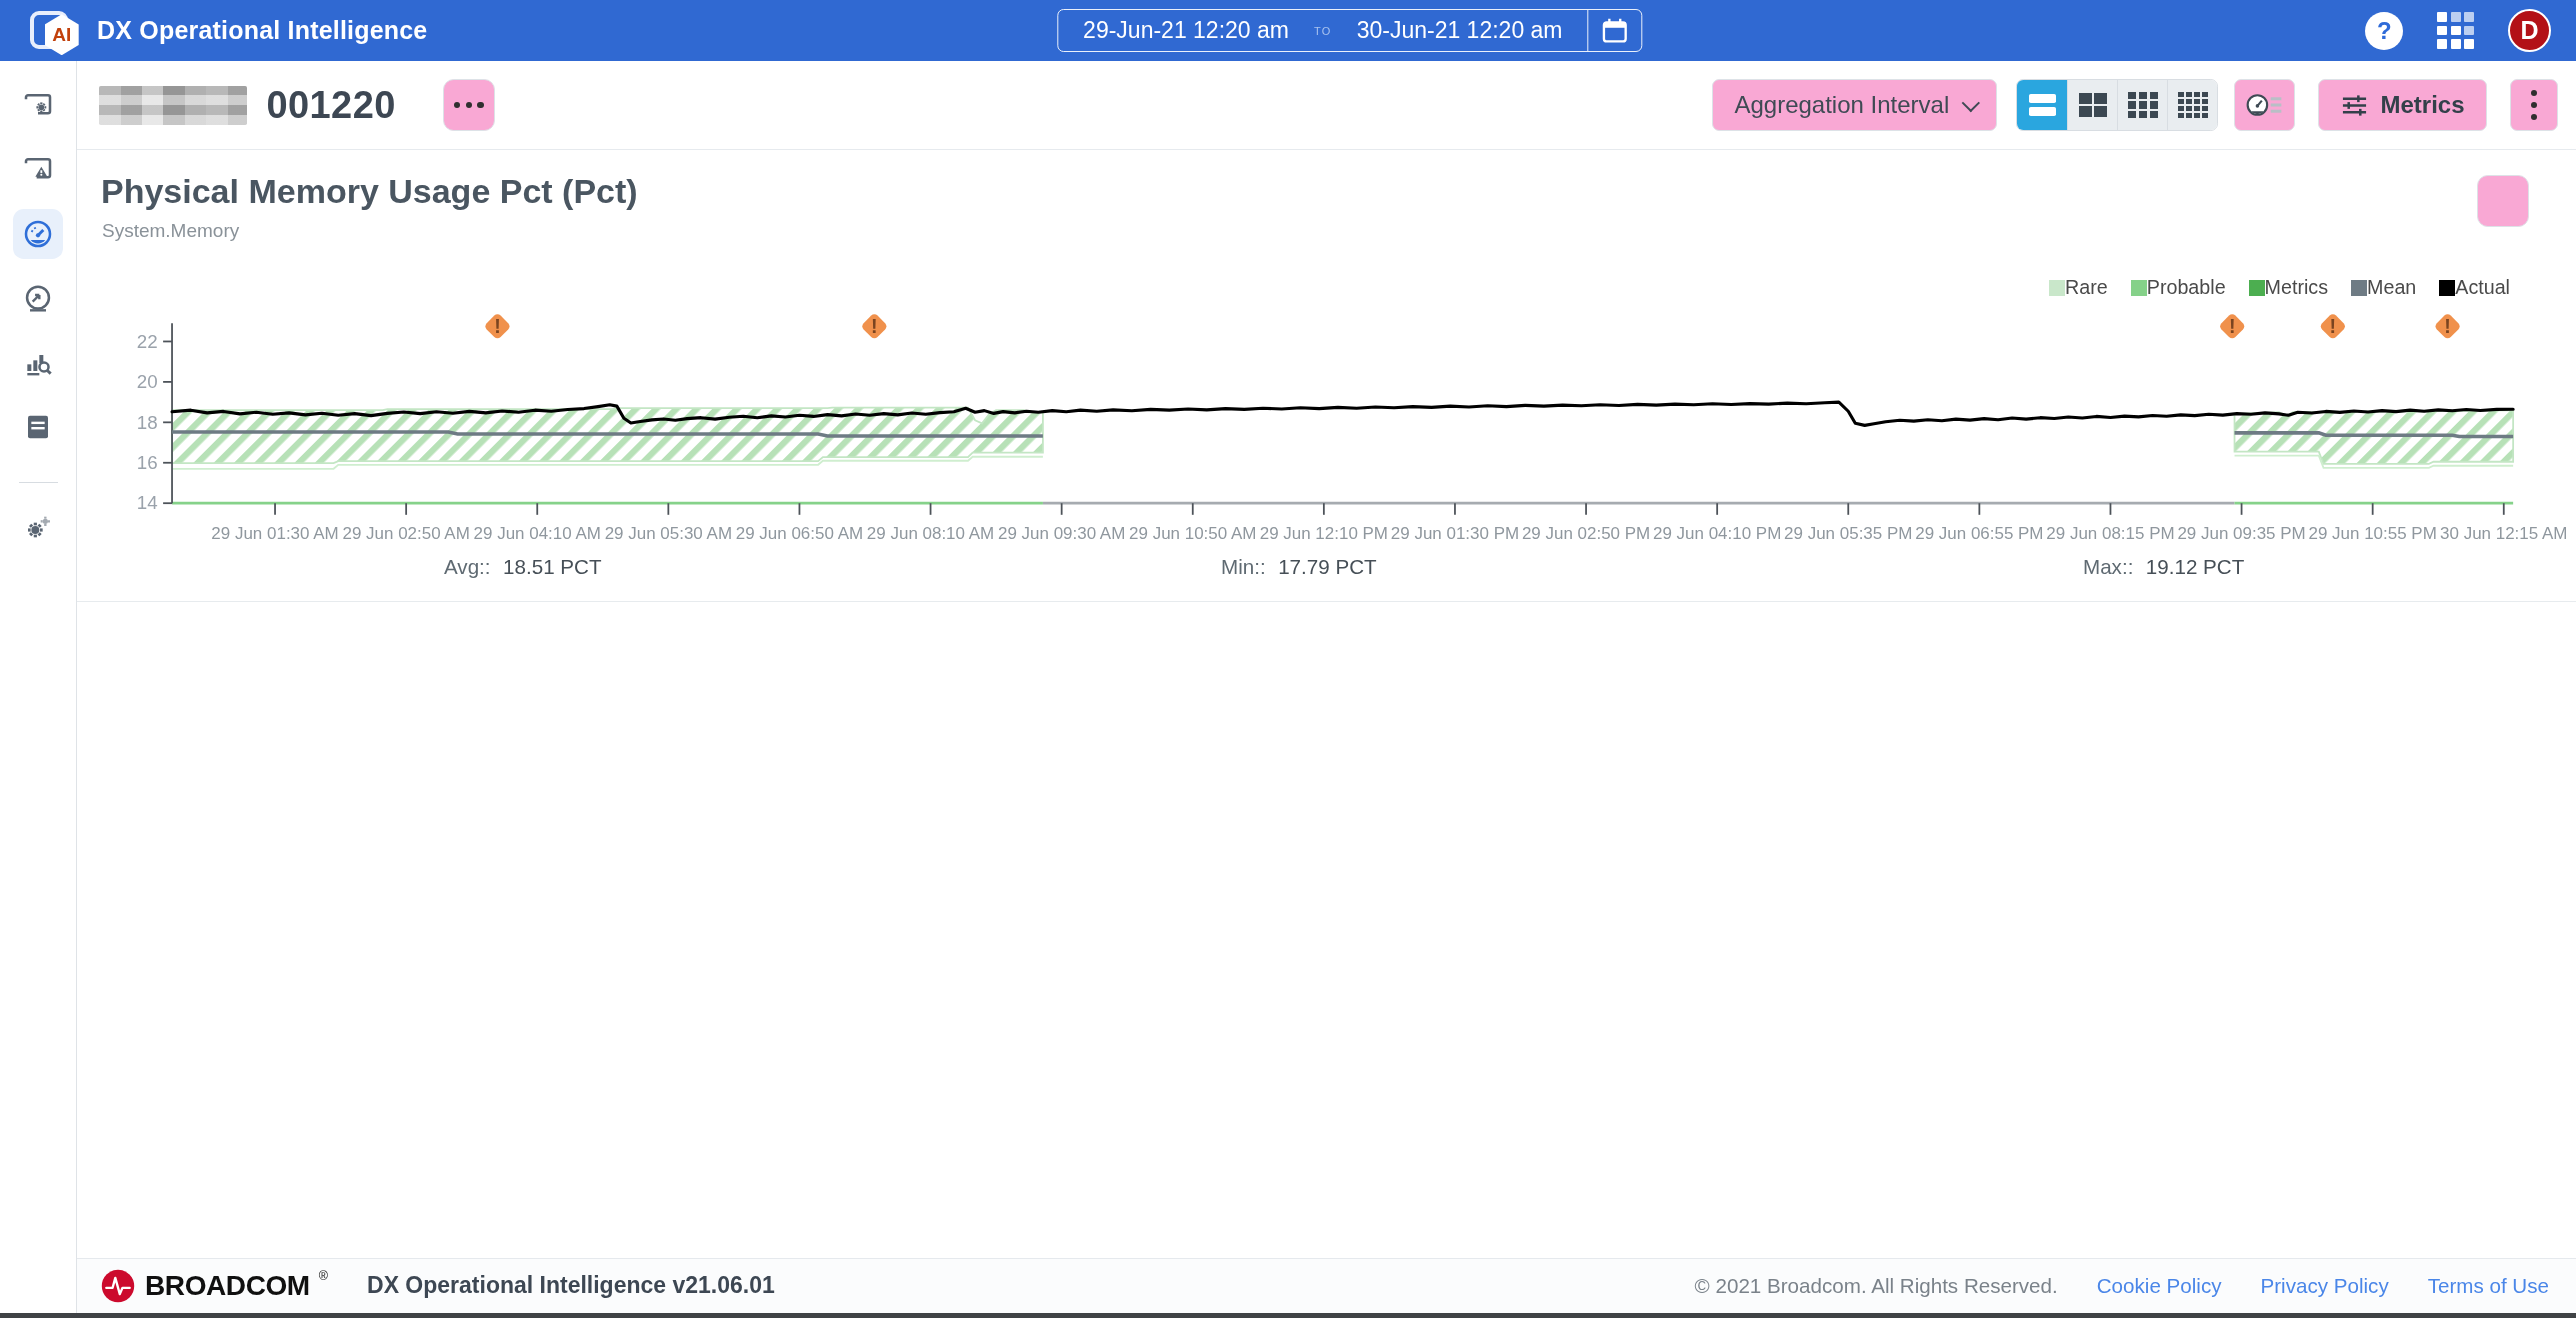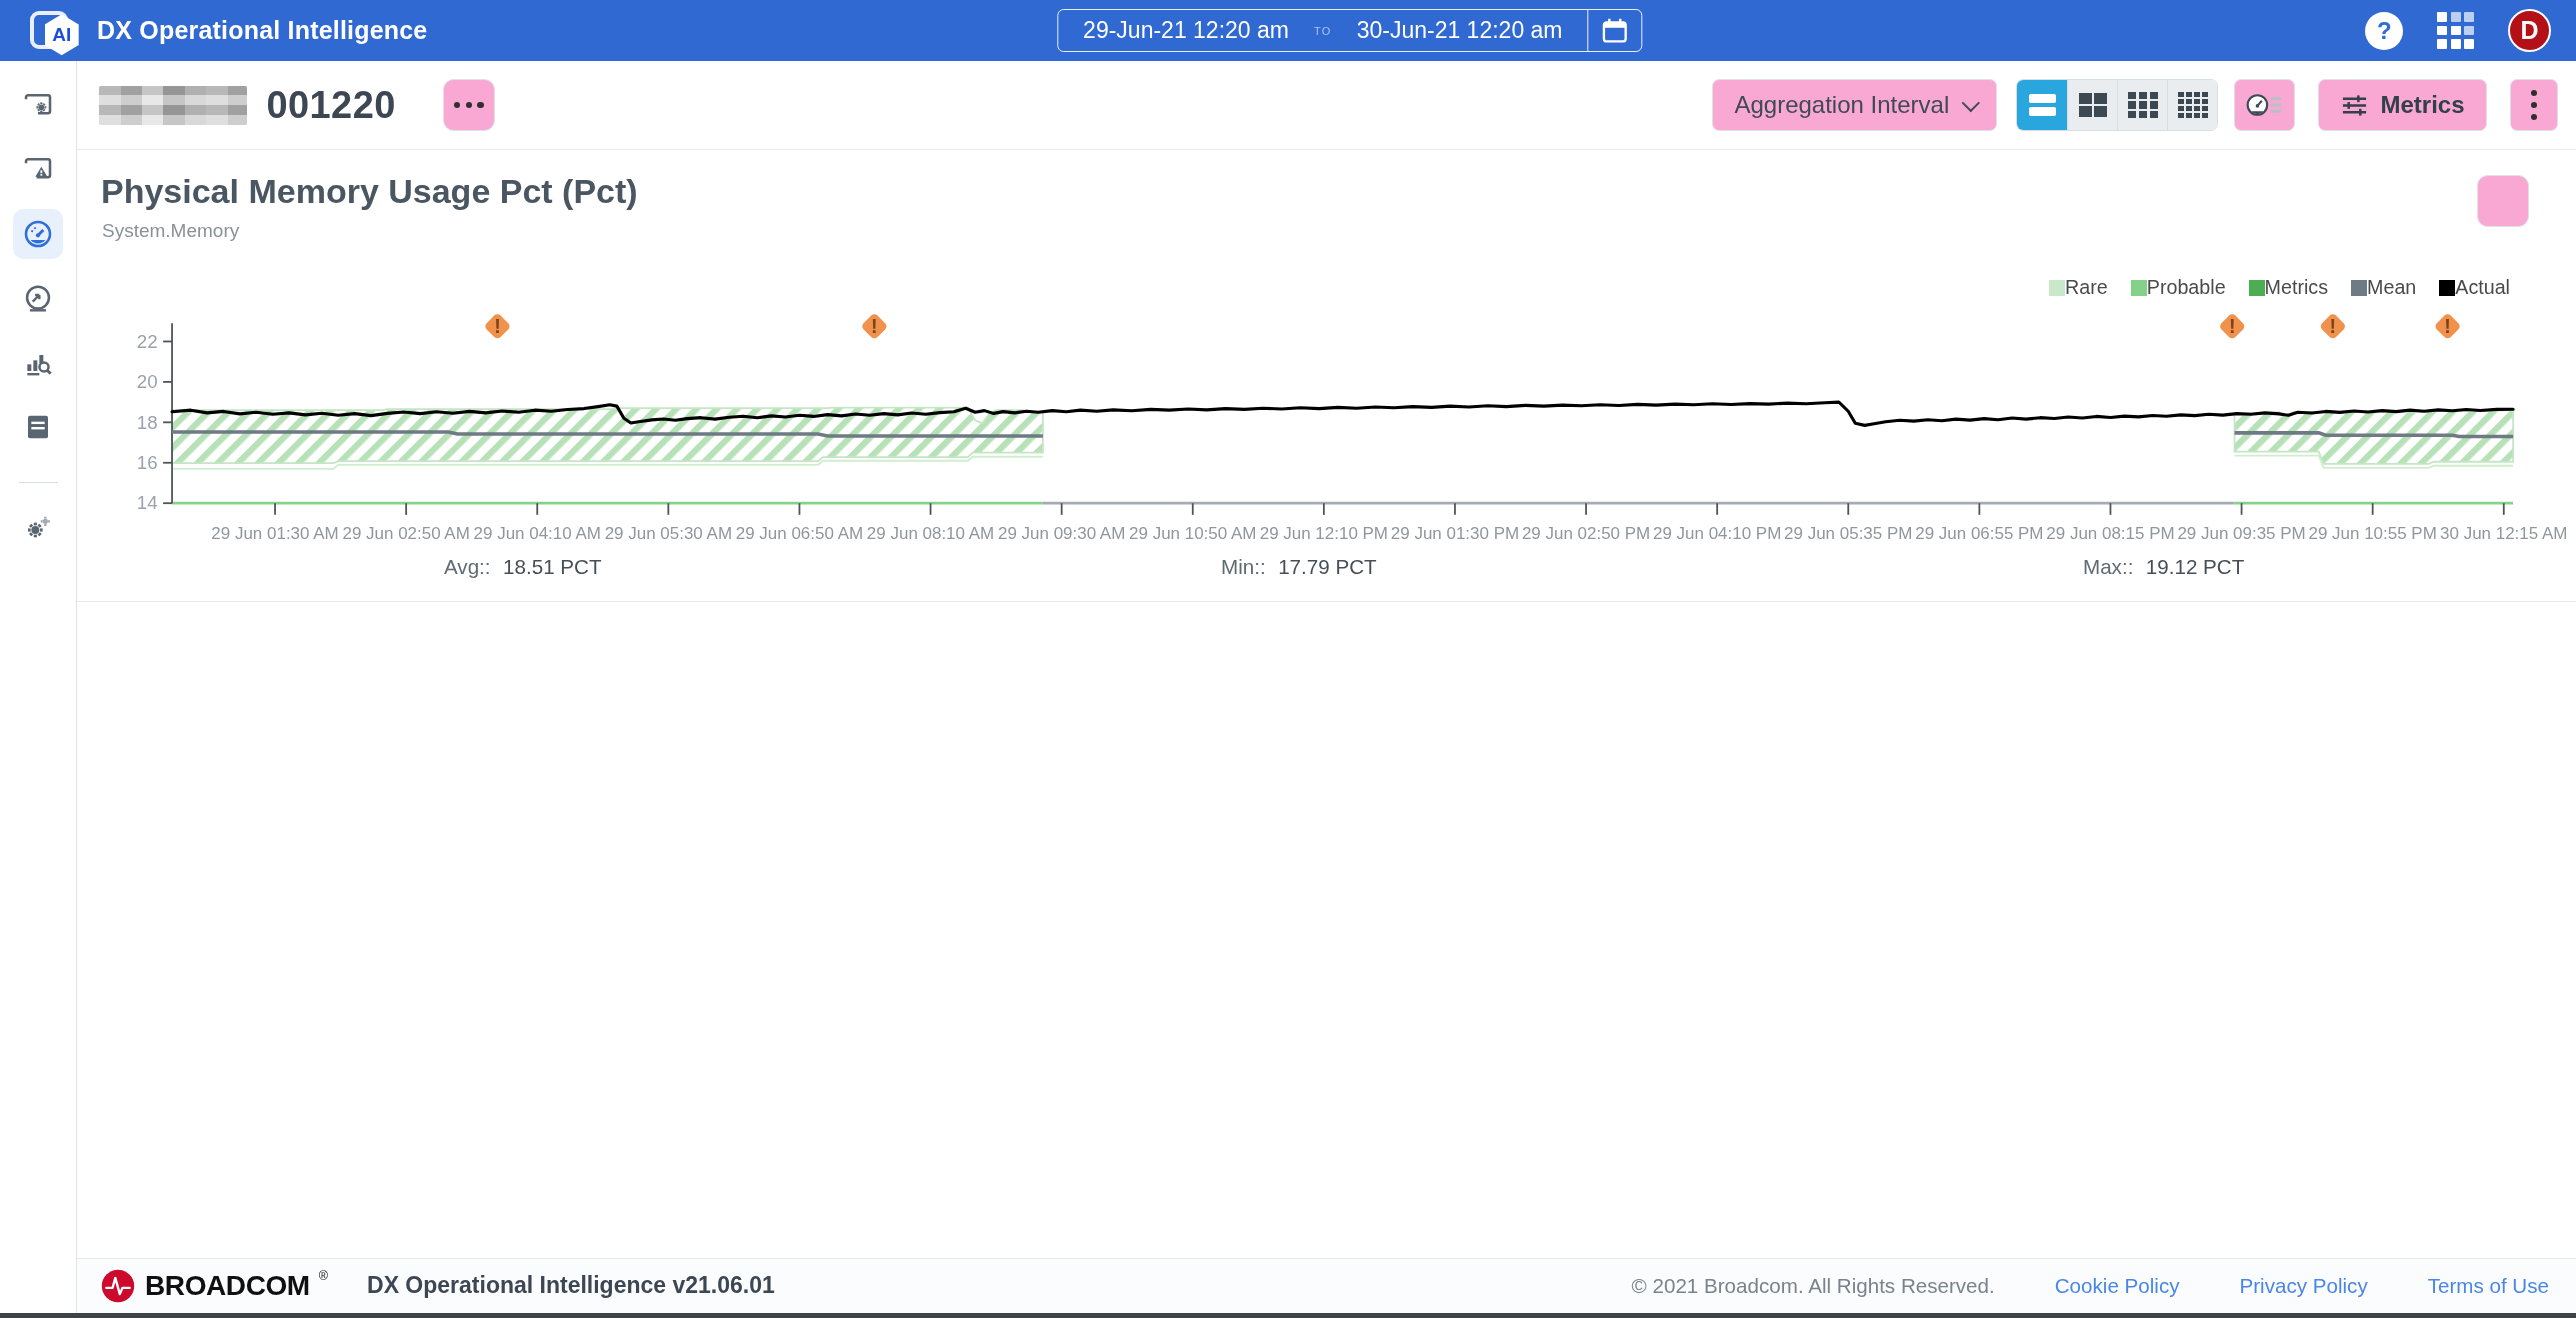--- a/index.html
+++ b/index.html
@@ -4,21 +4,21 @@
 <style>
   * { box-sizing: border-box; margin: 0; padding: 0; }
   html,body { width:2576px; height:1318px; font-family:"Liberation Sans", sans-serif; background:#fff; }
   #app { position:relative; width:2576px; height:1318px; overflow:hidden; background:#fff; }
 
   
   .topbar { position:absolute; top:0; left:0; right:0; height:61px; background:#3069d2; display:flex; align-items:center; padding:0 25px; }
   .logo-box { position:relative; width:54px; height:54px; flex:0 0 auto; }
   .logo-bracket { position:absolute; left:5.4px; top:7.2px; width:38px; height:38px; border:4.5px solid #e8eefc; border-radius:9px; }
   .logo-hex { position:absolute; left:19.7px; top:10.7px; width:34px; height:41px; background:#fff; clip-path:polygon(50% 0,100% 25%,100% 75%,50% 100%,0 75%,0 25%); display:flex; align-items:center; justify-content:center; }
-  .logo-hex span { color:#1d4ed8; font-weight:bold; font-size:19px; }
+  .logo-hex span { color:#c2410c; font-weight:bold; font-size:19px; }
   .app-title { color:#fff; font-size:25px; font-weight:bold; margin-left:18px; letter-spacing:0.2px; }
 
   .date-range { position:absolute; left:52.4%; top:9px; transform:translateX(-50%); display:flex; align-items:stretch; height:43px; border:1.8px solid rgba(255,255,255,0.9); border-radius:6.3px; color:#fff; font-size:23px; }
   .date-cell { display:flex; align-items:center; padding:0 25px; cursor:pointer; }
   .to-label { display:flex; align-items:center; color:#a9c3ef; font-size:11px; letter-spacing:1.3px; }
   .cal-btn { display:flex; align-items:center; justify-content:center; width:54px; border-left:1.8px solid rgba(255,255,255,0.9); cursor:pointer; }
 
   .topbar-right { margin-left:auto; display:flex; align-items:center; gap:34px; }
   .help-circle { width:38px; height:38px; border-radius:50%; background:#fff; color:#2f6bd9; font-size:24px; font-weight:bold; display:flex; align-items:center; justify-content:center; cursor:pointer; }
   .grid-icon { display:grid; grid-template-columns:repeat(3,9.8px); grid-template-rows:repeat(3,9.8px); gap:3.6px; cursor:pointer; }
@@ -74,21 +74,21 @@
   .stat b { font-weight:normal; color:#464f57; margin-left:12.5px; }
   .stat.avg { left:367px; } .stat.min { left:1144px; } .stat.max { left:2006px; }
   .card-bottom { position:absolute; top:540px; left:0; right:0; height:0.9px; background:#e7ebee; }
 
   
   .footer { position:absolute; left:0; right:0; bottom:5.4px; height:55px; background:#fbfcfd; border-top:0.9px solid #e5e9ed; display:flex; align-items:center; padding:0 27px 0 23px;justify-content:flex-end; }
   .brand { display:flex; align-items:center; gap:9px; }
   .brand-name { font-size:28px; font-weight:900; color:#101010; letter-spacing:-0.4px; }
   .brand-reg { font-size:12.5px; color:#101010; align-self:flex-start; margin-top:1.8px; }
   .product-version { margin-left:39px; font-size:23px; font-weight:bold; color:#3d4753; }
-  .footer-right { margin-left:auto; display:flex; align-items:center; gap:60px; }
+  .footer-right { margin-left:auto; display:flex; align-items:center; gap:39px; }
   .copyright { font-size:20.6px; color:#7a828a; }
   .flink { font-size:20.6px; color:#4a86e8; cursor:pointer; text-decoration:none; }
   .bottom-strip { position:absolute; left:0; right:0; bottom:0; height:5.4px; background:#3f4245; }
 </style>
 </head>
 <body>
 
 <div id="app">
 
   <div class="topbar">

